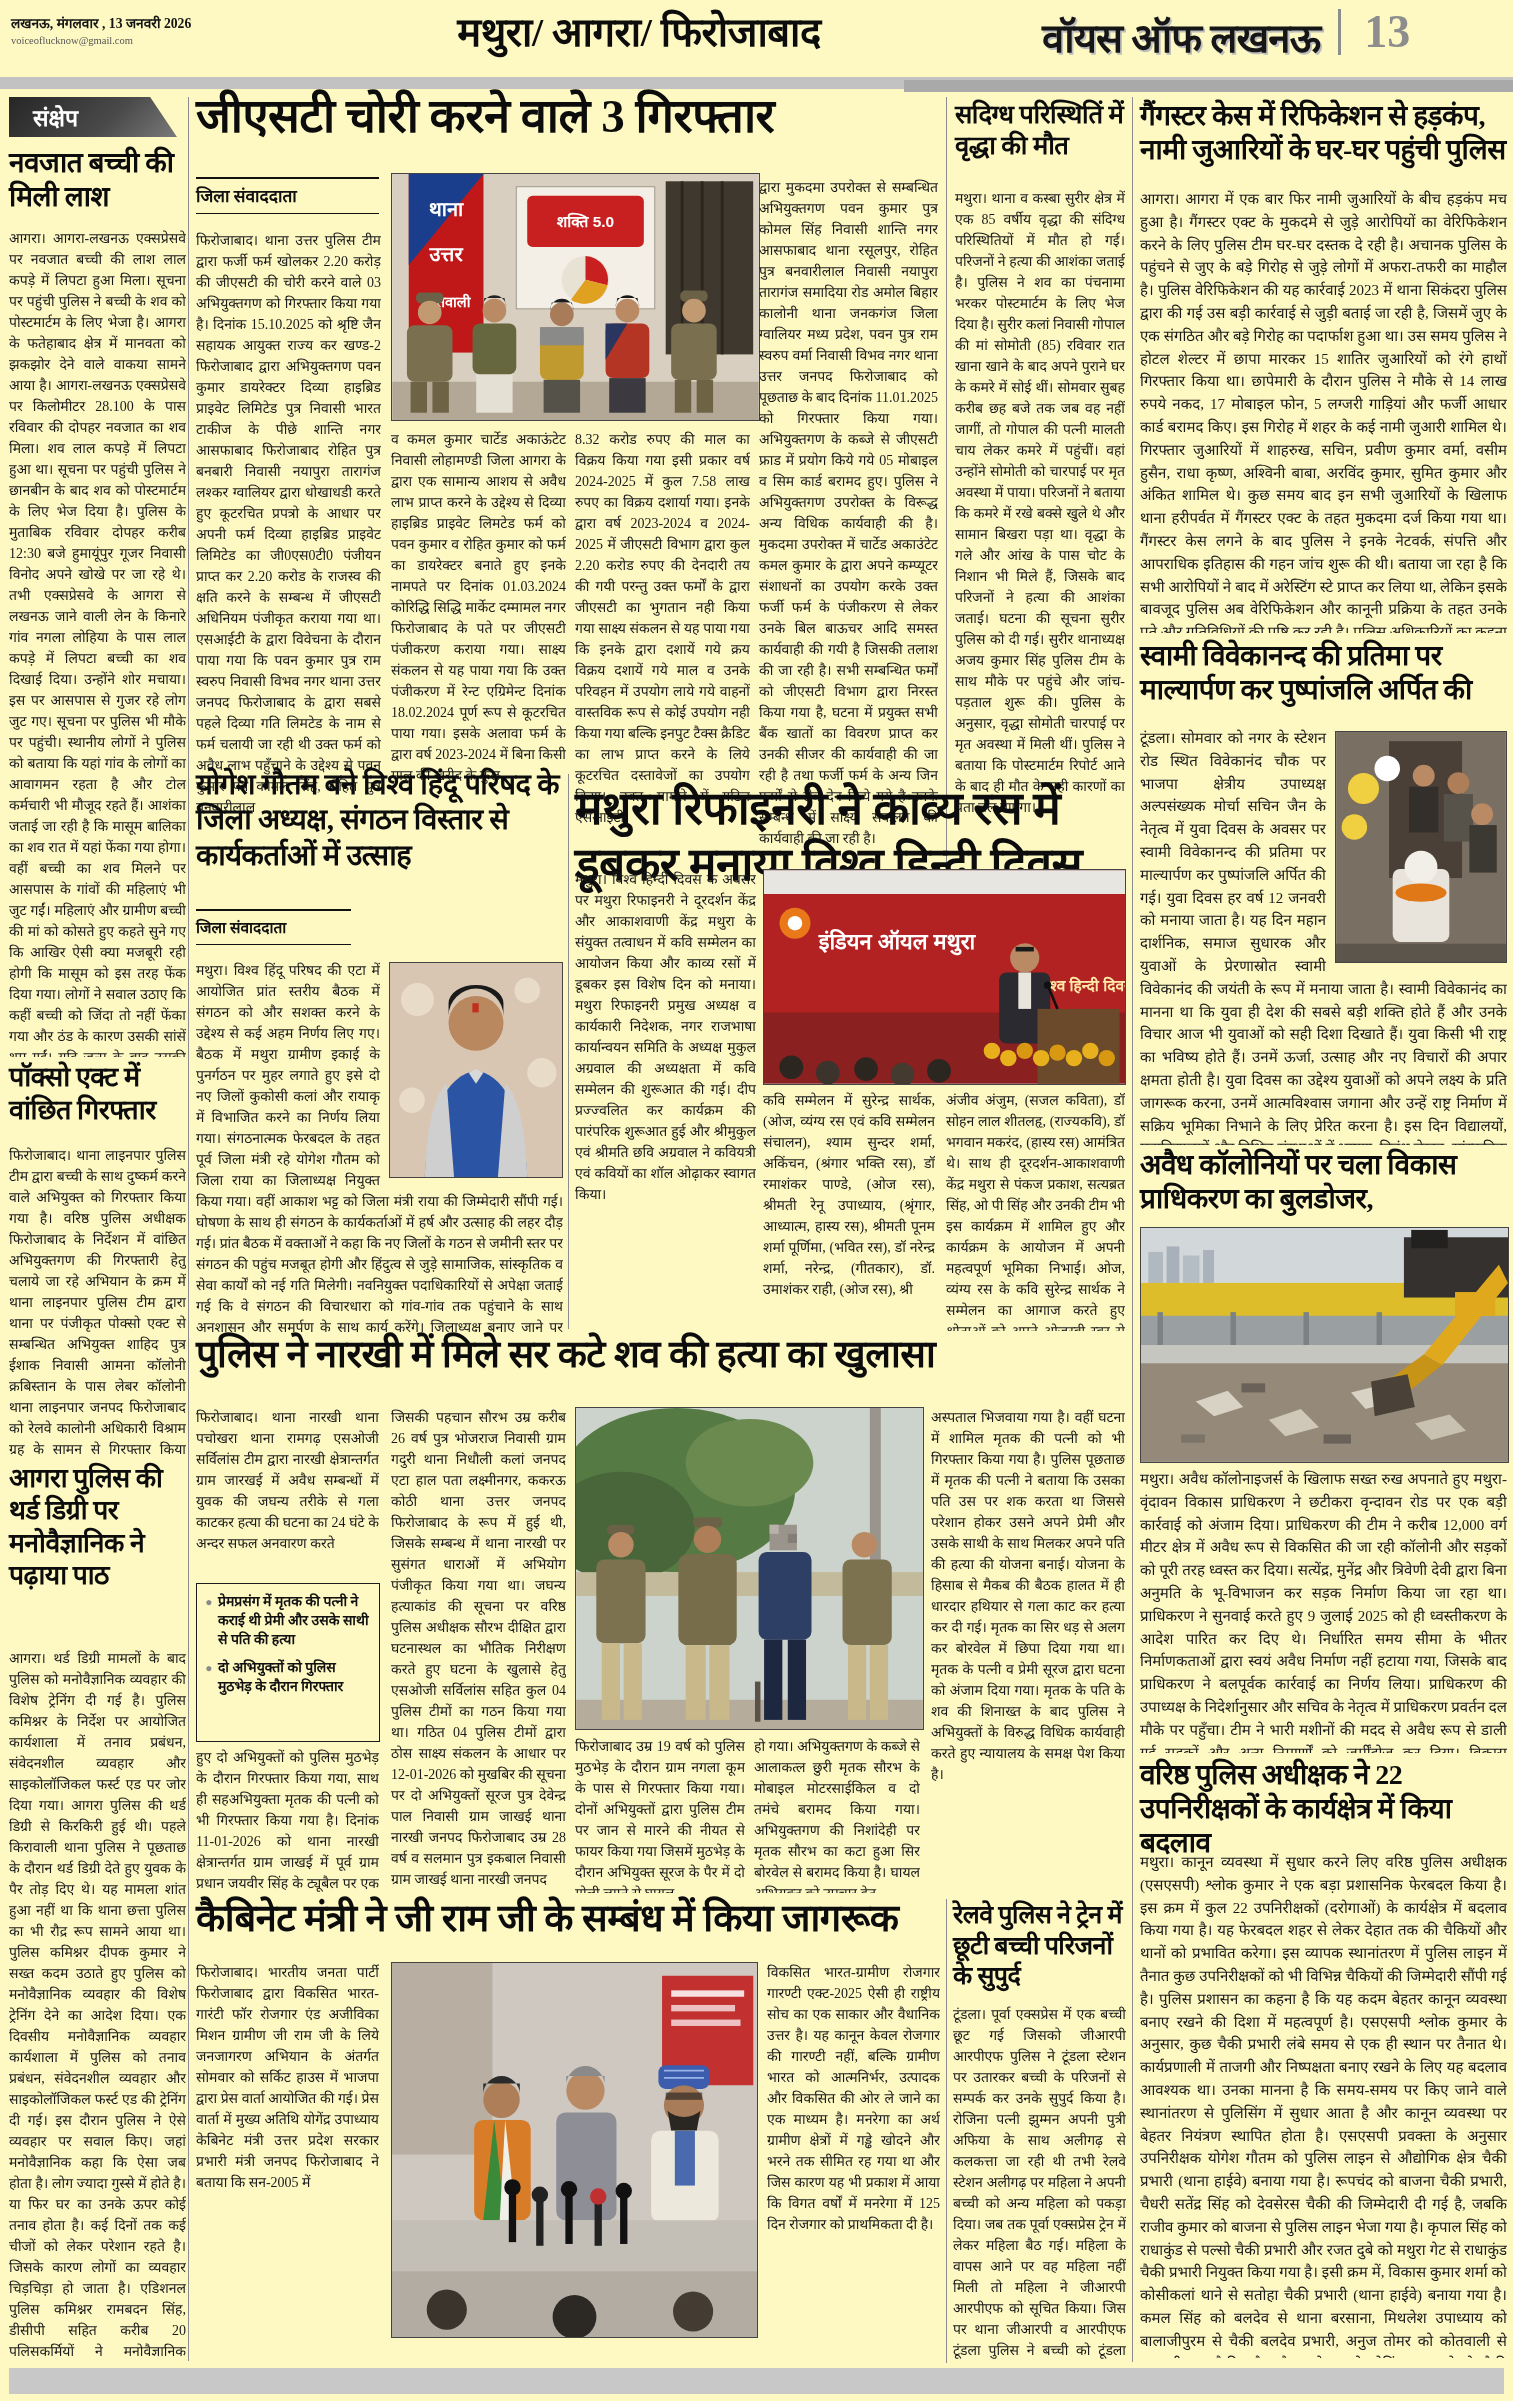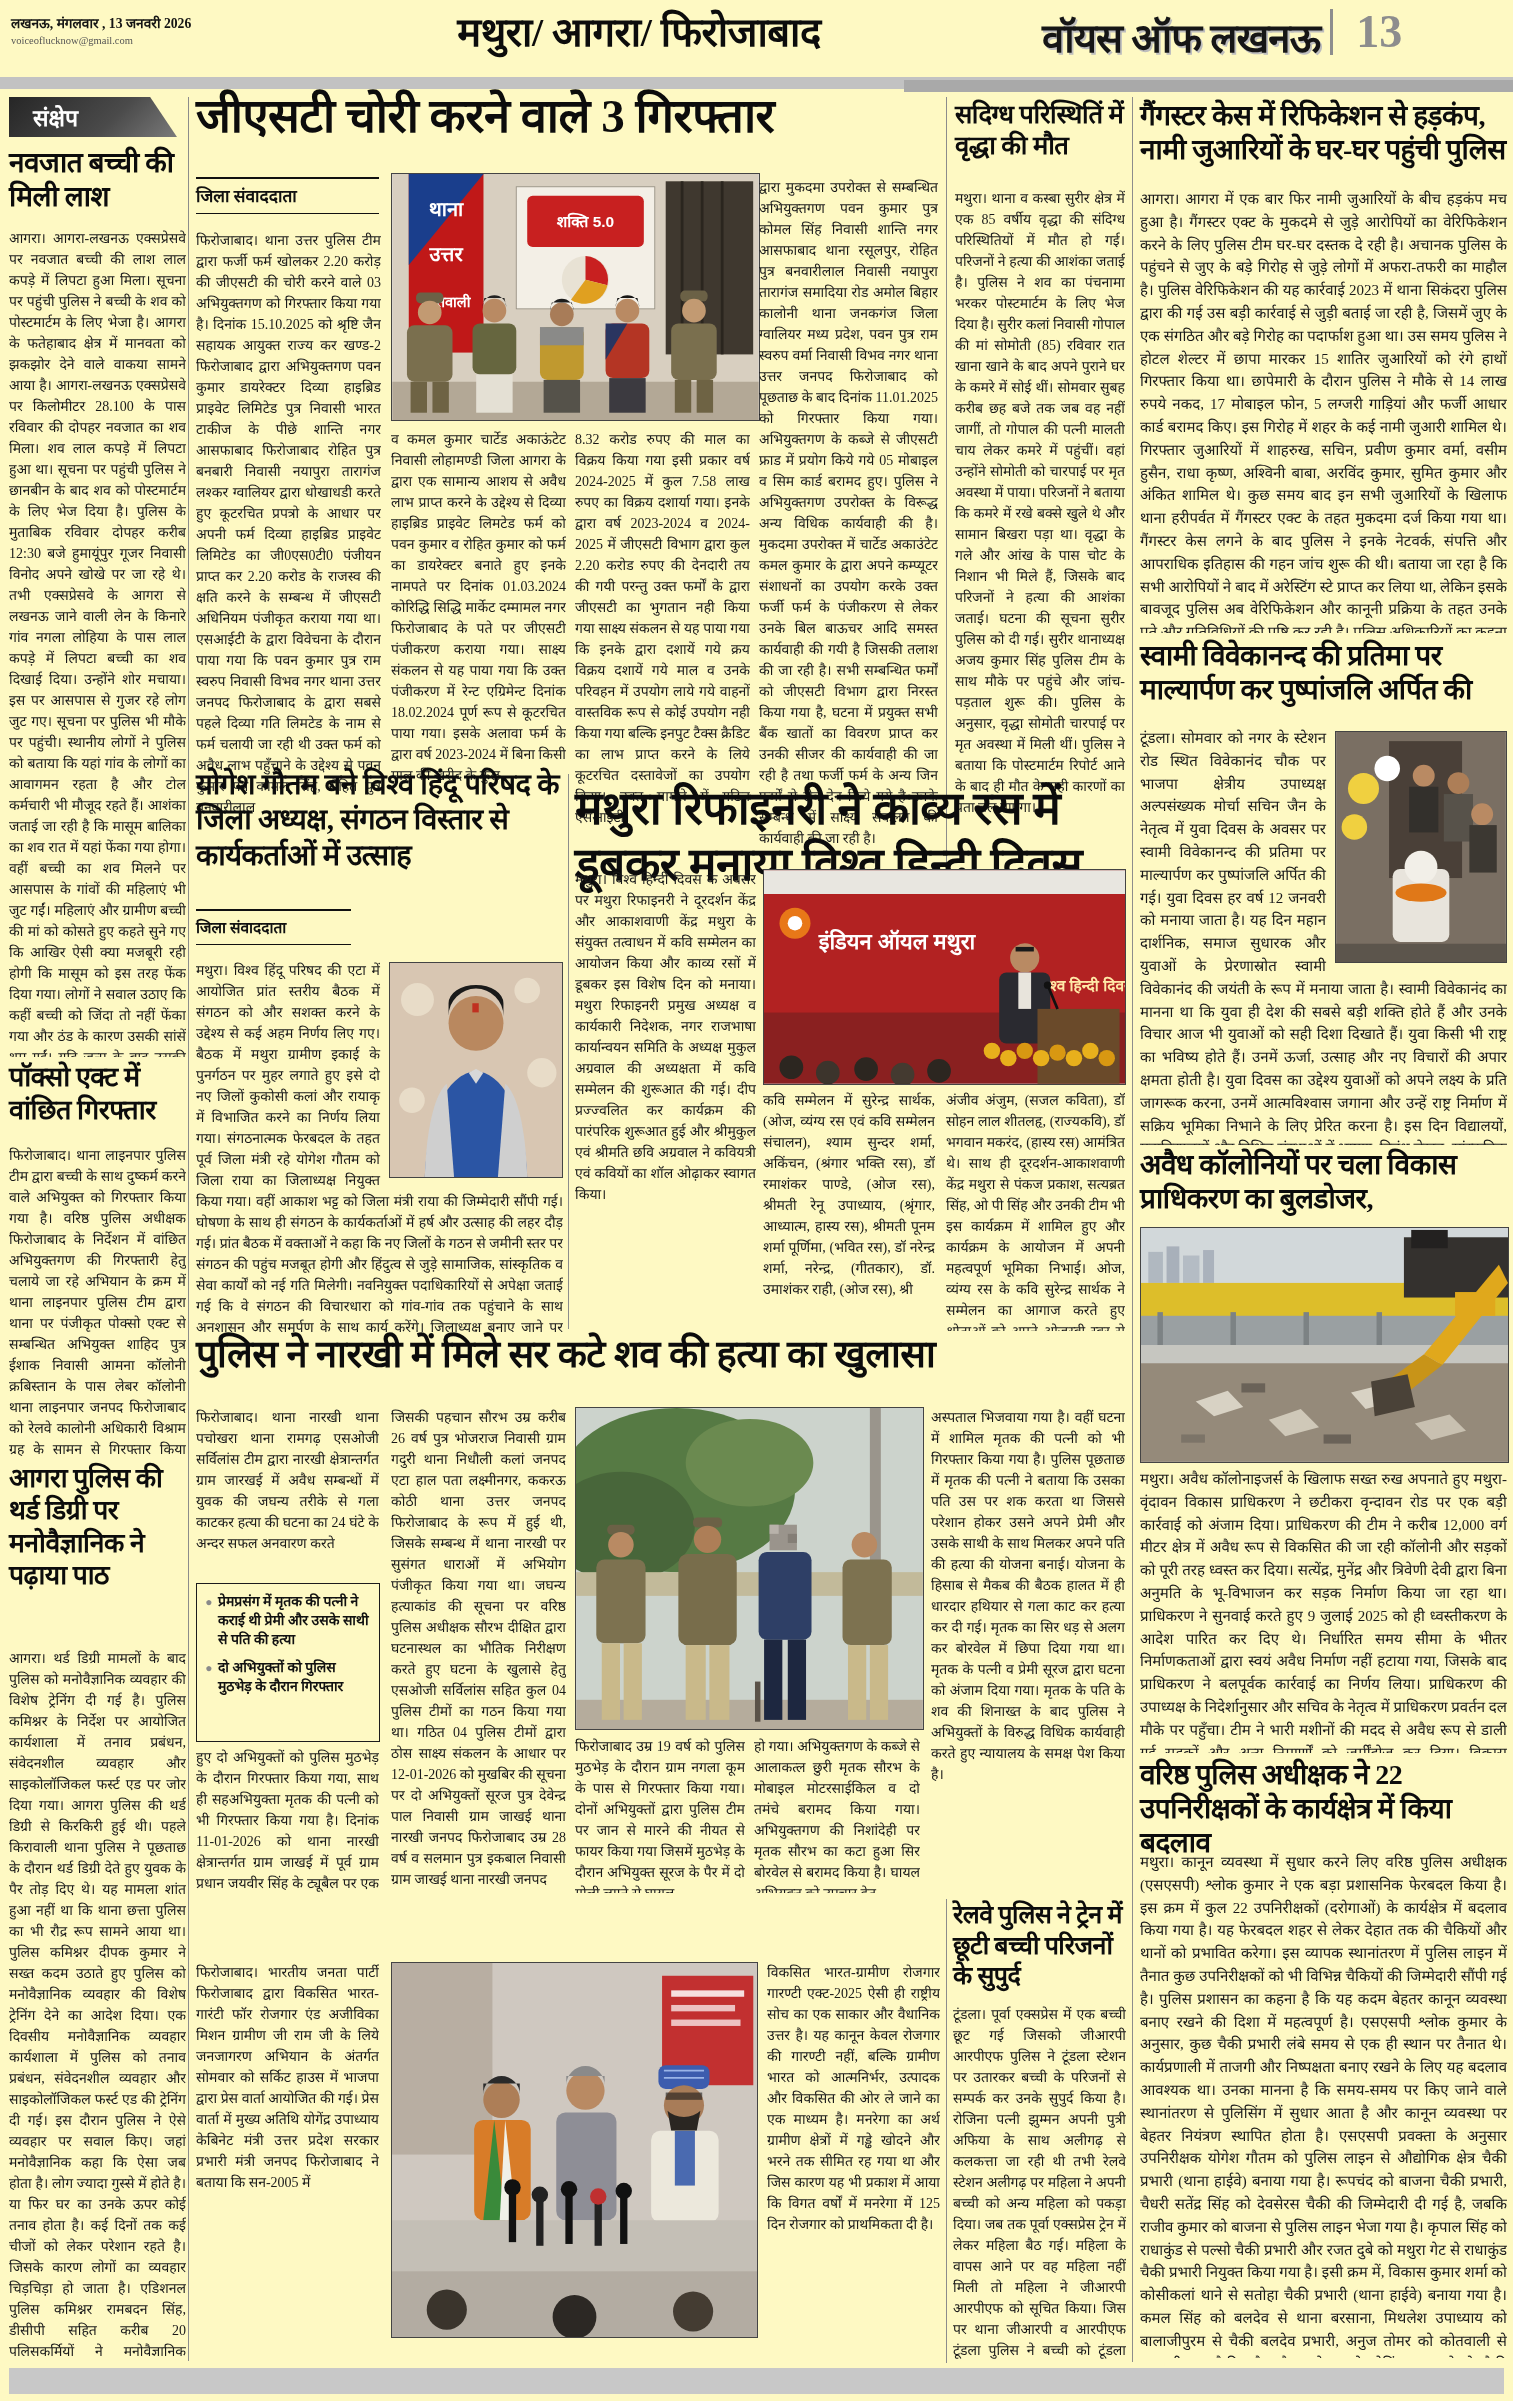--- a/index.html
+++ b/index.html
@@ -14,21 +14,21 @@
   .vrule{position:absolute;width:0.9px;background:#8c8c8c;}
   .band{position:absolute;background:#c2c2c2;}
   .badge{display:flex;align-items:center;padding-left:24px;color:#fff;font-weight:bold;font-size:23px;
          background:linear-gradient(135deg,#262626 0%,#4a4a4a 60%,#7a7a7a 100%);
          clip-path:polygon(0 0,84% 0,100% 100%,0 100%);}
   .photo{border:0.9px solid #444;background:#ddd;overflow:hidden;}
   .bulletbox{border:1.8px solid #1c1c1c;padding:9px 8.2px;display:flex;flex-direction:column;gap:9px;
              font-weight:bold;font-size:14px;line-height:1.35;color:#111;}
   .bulletrow{display:flex;gap:5.5px;}
   .dot{color:#8a8a8a;font-size:12px;line-height:1.6;}
-  .masthead-wrap{display:flex;align-items:flex-start;gap:10px;}
+  .masthead-wrap{display:flex;align-items:flex-start;gap:18px;}
   .mast{font-size:40px;font-weight:bold;color:#161616;letter-spacing:-0.9px;text-shadow:1.8px 1.8px 0 #bdbdbd;}
   .pagenum{font-size:46px;font-weight:bold;color:#8d8d8d;border-left:3.7px solid #8d8d8d;padding-left:23px;line-height:1;}
   svg text{font-family:"Liberation Sans","DejaVu Sans",sans-serif;}
 </style>
 </head>
 <body>
 
 <div class="page">
 
   <div class="abs" style="left:11px;top:12.8px;width:210px;">
@@ -306,20 +306,21 @@
         <rect x="292" y="166" width="54" height="94" rx="9" fill="#7d7250"></rect>
         <rect x="298" y="260" width="20" height="82" fill="#c9b98a"></rect>
           <rect x="322" y="260" width="20" height="82" fill="#c9b98a"></rect>
       </g>
     </svg>
   </div>
   <div class="abs bt" style="left:575px;top:1736px;width:170px;height:157px;">फिरोजाबाद उम्र 19 वर्ष को पुलिस मुठभेड़ के दौरान ग्राम नगला कूम के पास से गिरफ्तार किया गया। दोनों अभियुक्तों द्वारा पुलिस टीम पर जान से मारने की नीयत से फायर किया गया जिसमें मुठभेड़ के दौरान अभियुक्त सूरज के पैर में दो गोली लगने से घायल</div>
   <div class="abs bt" style="left:754px;top:1736px;width:166px;height:157px;">हो गया। अभियुक्तगण के कब्जे से आलाकत्ल छुरी मृतक सौरभ के मोबाइल मोटरसाईकिल व दो तमंचे बरामद किया गया। अभियुक्तगण की निशांदेही पर मृतक सौरभ का कटा हुआ सिर बोरवेल से बरामद किया है। घायल अभियुक्त को उपचार हेतु</div>
   <div class="abs bt" style="left:931px;top:1407px;width:194px;height:486px;">अस्पताल भिजवाया गया है। वहीं घटना में शामिल मृतक की पत्नी को भी गिरफ्तार किया गया है। पुलिस पूछताछ में मृतक की पत्नी ने बताया कि उसका पति उस पर शक करता था जिससे परेशान होकर उसने अपने प्रेमी और उसके साथी के साथ मिलकर अपने पति की हत्या की योजना बनाई। योजना के हिसाब से मैकब की बैठक हालत में ही धारदार हथियार से गला काट कर हत्या कर दी गई। मृतक का सिर धड़ से अलग कर बोरवेल में छिपा दिया गया था। मृतक के पत्नी व प्रेमी सूरज द्वारा घटना को अंजाम दिया गया। मृतक के पति के शव की शिनाख्त के बाद पुलिस ने अभियुक्तों के विरुद्ध विधिक कार्यवाही करते हुए न्यायालय के समक्ष पेश किया है।</div>
 
+  <div class="abs hl" style="left:196px;top:1895px;width:744px;font-size:38px;white-space:nowrap;">कैबिनेट मंत्री ने जी राम जी के सम्बंध में किया जागरूक</div>
   <div class="abs bt" style="left:196px;top:1962px;width:183px;height:402px;">फिरोजाबाद। भारतीय जनता पार्टी फिरोजाबाद द्वारा विकसित भारत- गारंटी फॉर रोजगार एंड अजीविका मिशन ग्रामीण जी राम जी के लिये जनजागरण अभियान के अंतर्गत सोमवार को सर्किट हाउस में भाजपा द्वारा प्रेस वार्ता आयोजित की गई। प्रेस वार्ता में मुख्य अतिथि योगेंद्र उपाध्याय केबिनेट मंत्री उत्तर प्रदेश सरकार प्रभारी मंत्री जनपद फिरोजाबाद ने बताया कि सन-2005 में</div>
   <div class="abs photo" style="left:391px;top:1962px;width:365px;height:374px;">
     <svg width="365" height="374" viewBox="0 0 400 410">
       <rect width="400" height="410" fill="#cfc8c0"></rect>
       <rect x="0" y="0" width="110" height="210" fill="#b8aea2"></rect>
       <rect x="296" y="14" width="100" height="120" fill="#c23030"></rect>
       <rect x="306" y="30" width="80" height="7" fill="#ffffff" opacity=".85"></rect>
       <rect x="306" y="46" width="70" height="7" fill="#ffffff" opacity=".7"></rect>
       <rect x="306" y="62" width="76" height="7" fill="#ffffff" opacity=".7"></rect>
       <g>

